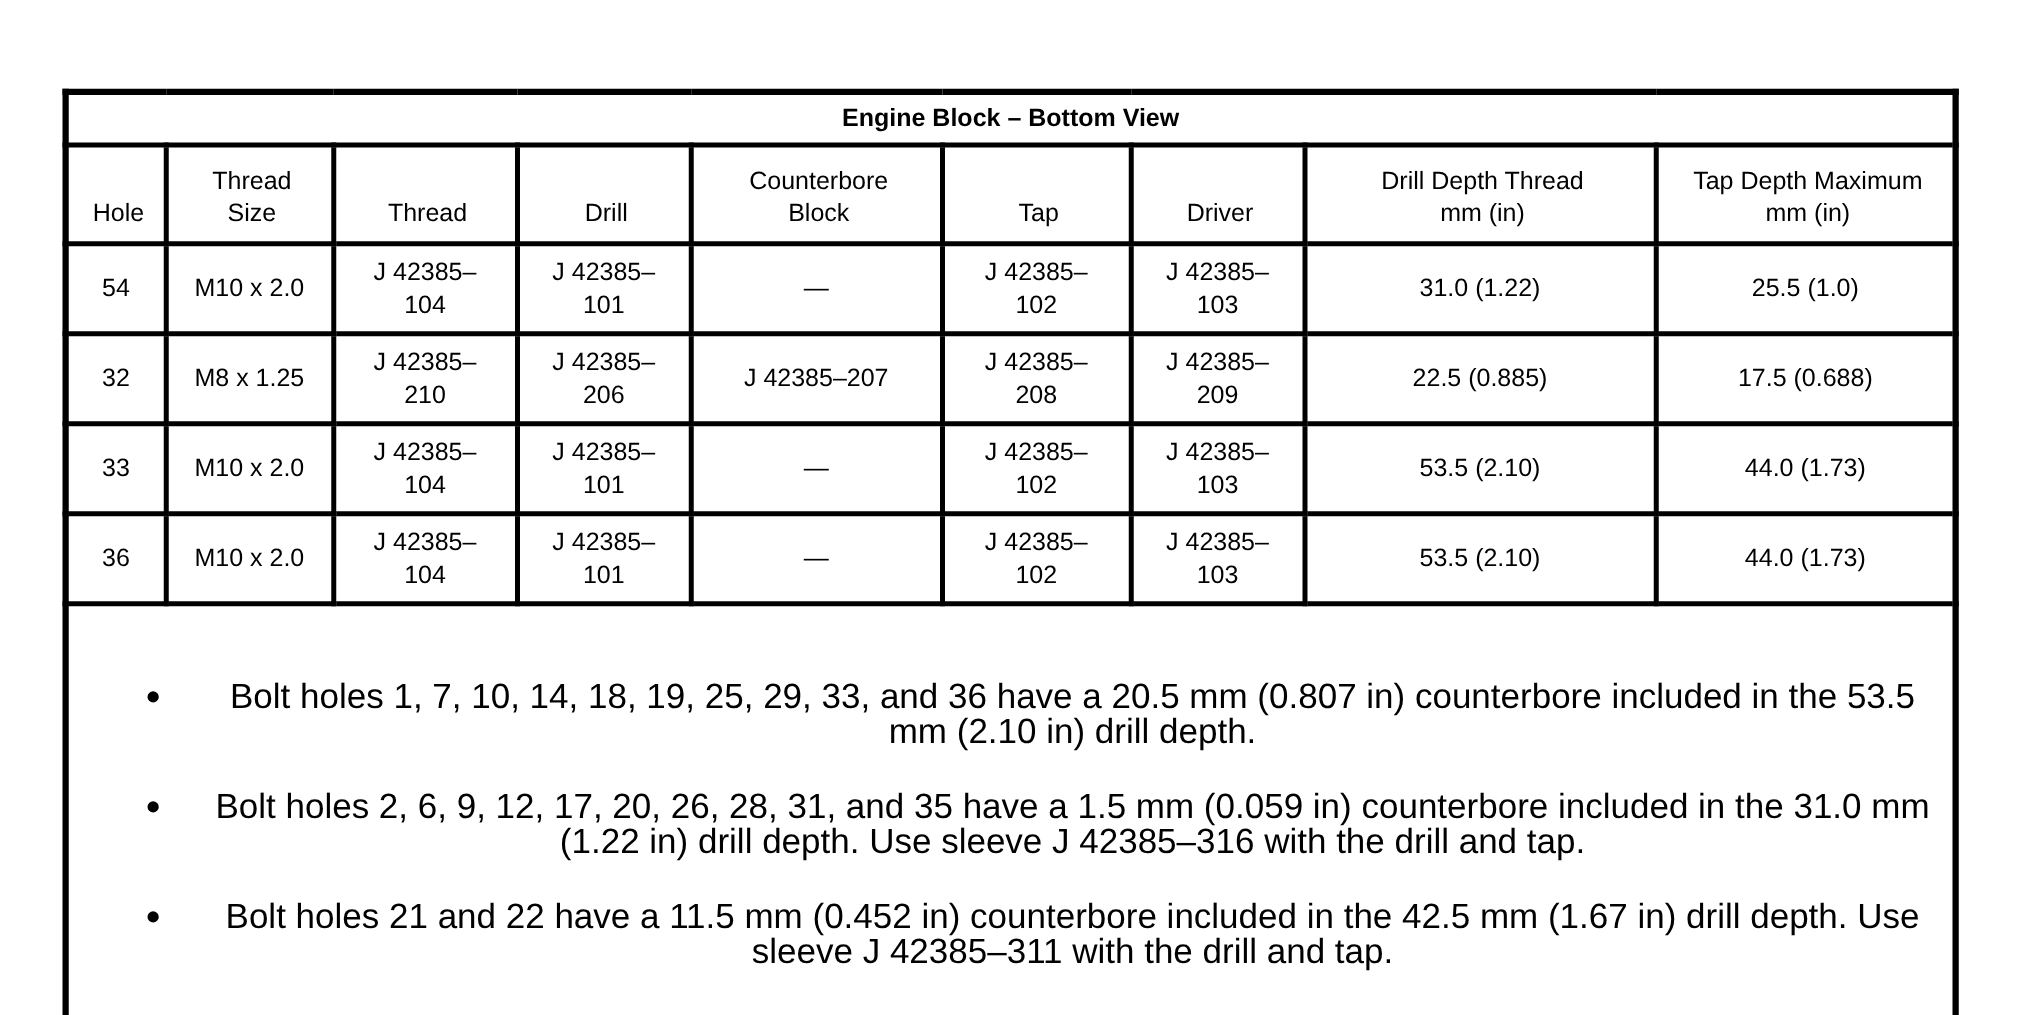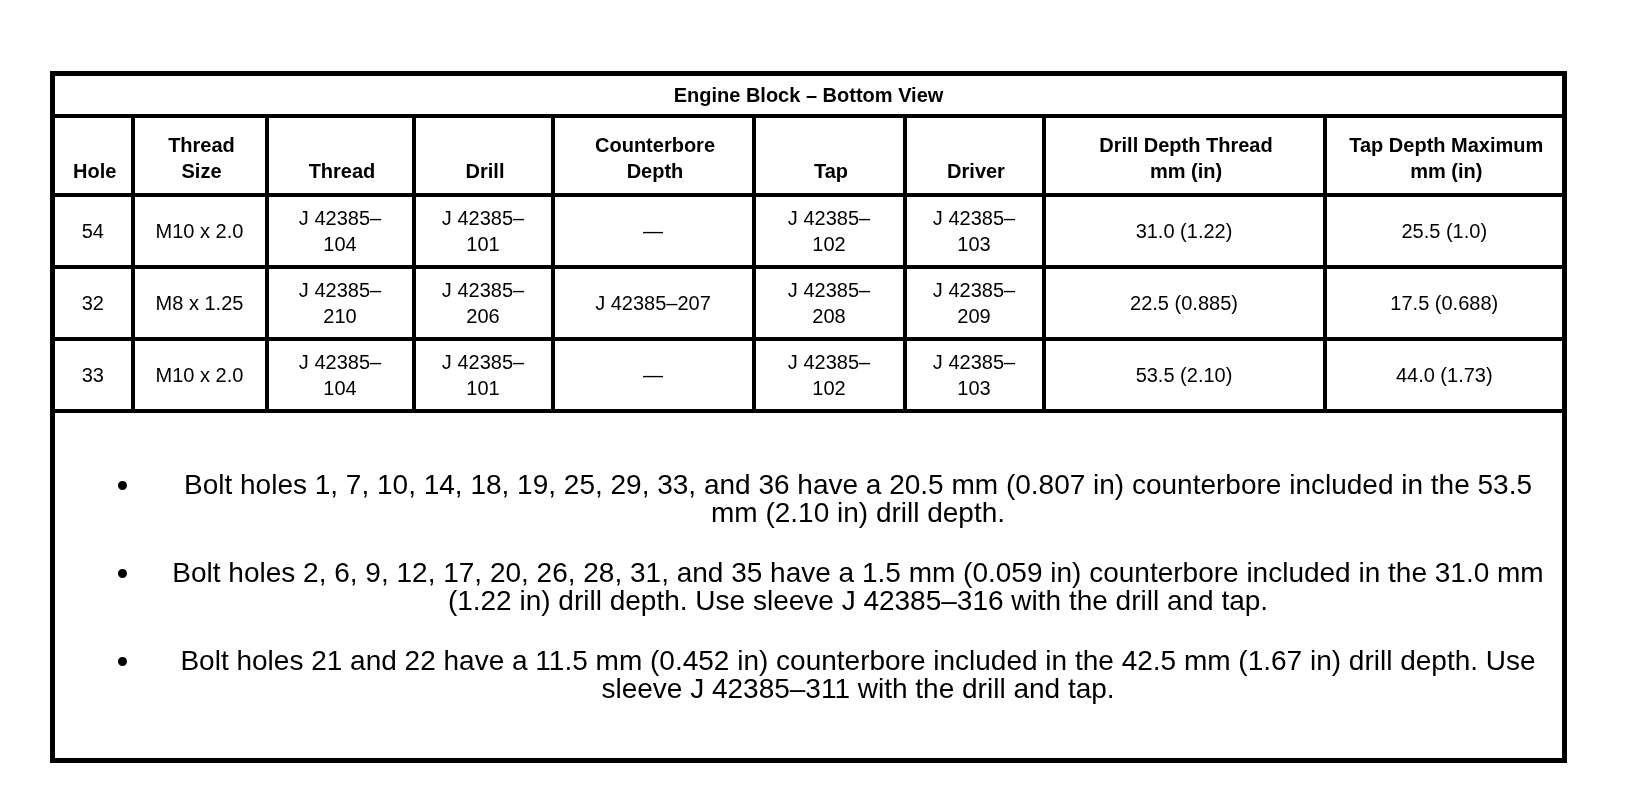--- a/index.html
+++ b/index.html
@@ -38,21 +38,21 @@
     font-size: 20px;
   }
   tr.title-row th {
     font-weight: bold;
     height: 34px;
     padding: 2px 4px;
     vertical-align: middle;
     line-height: 24px;
   }
   tr.header-row th {
-    font-weight: bold;
+    font-weight: normal;
     height: 62px;
     vertical-align: bottom;
     padding: 4px 6px 9px 10px;
     line-height: 26px;
   }
   tbody td {
     height: 64px;
     vertical-align: middle;
     line-height: 26px;
     padding: 2px 4px;
@@ -105,21 +105,21 @@
       <tr class="title-row">
         <th colspan="9">Engine Block – Bottom View</th>
       </tr>
       <tr class="header-row">
         <th>Hole</th>
         <th>Thread
 Size</th>
         <th>Thread</th>
         <th>Drill</th>
         <th>Counterbore
-Depth</th>
+Block</th>
         <th>Tap</th>
         <th>Driver</th>
         <th>Drill Depth Thread
 mm (in)</th>
         <th>Tap Depth Maximum
 mm (in)</th>
       </tr>
     </thead>
     <tbody>
       <tr>
@@ -147,20 +147,35 @@
         <td>J 42385–207</td>
         <td>J 42385–
 208</td>
         <td>J 42385–
 209</td>
         <td>22.5 (0.885)</td>
         <td>17.5 (0.688)</td>
       </tr>
       <tr>
         <td>33</td>
+        <td>M10 x 2.0</td>
+        <td>J 42385–
+104</td>
+        <td>J 42385–
+101</td>
+        <td>—</td>
+        <td>J 42385–
+102</td>
+        <td>J 42385–
+103</td>
+        <td>53.5 (2.10)</td>
+        <td>44.0 (1.73)</td>
+      </tr>
+      <tr>
+        <td>36</td>
         <td>M10 x 2.0</td>
         <td>J 42385–
 104</td>
         <td>J 42385–
 101</td>
         <td>—</td>
         <td>J 42385–
 102</td>
         <td>J 42385–
 103</td>

